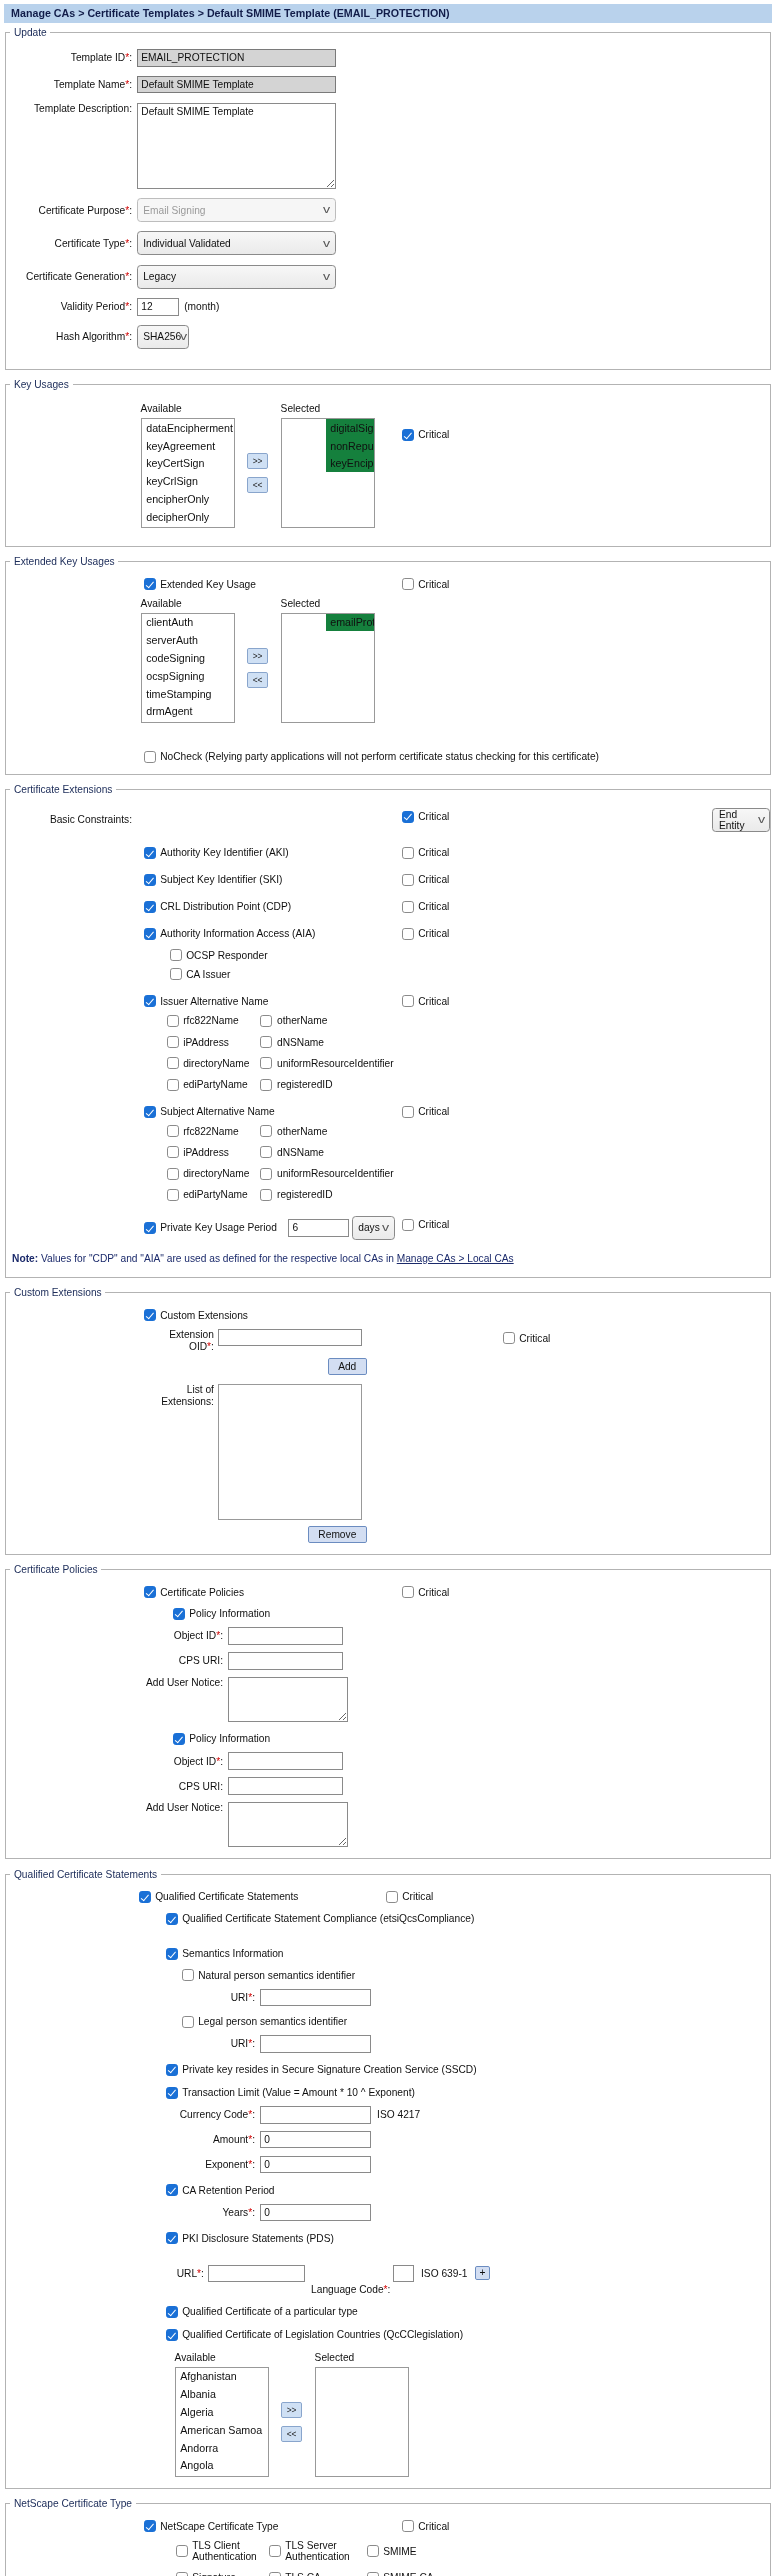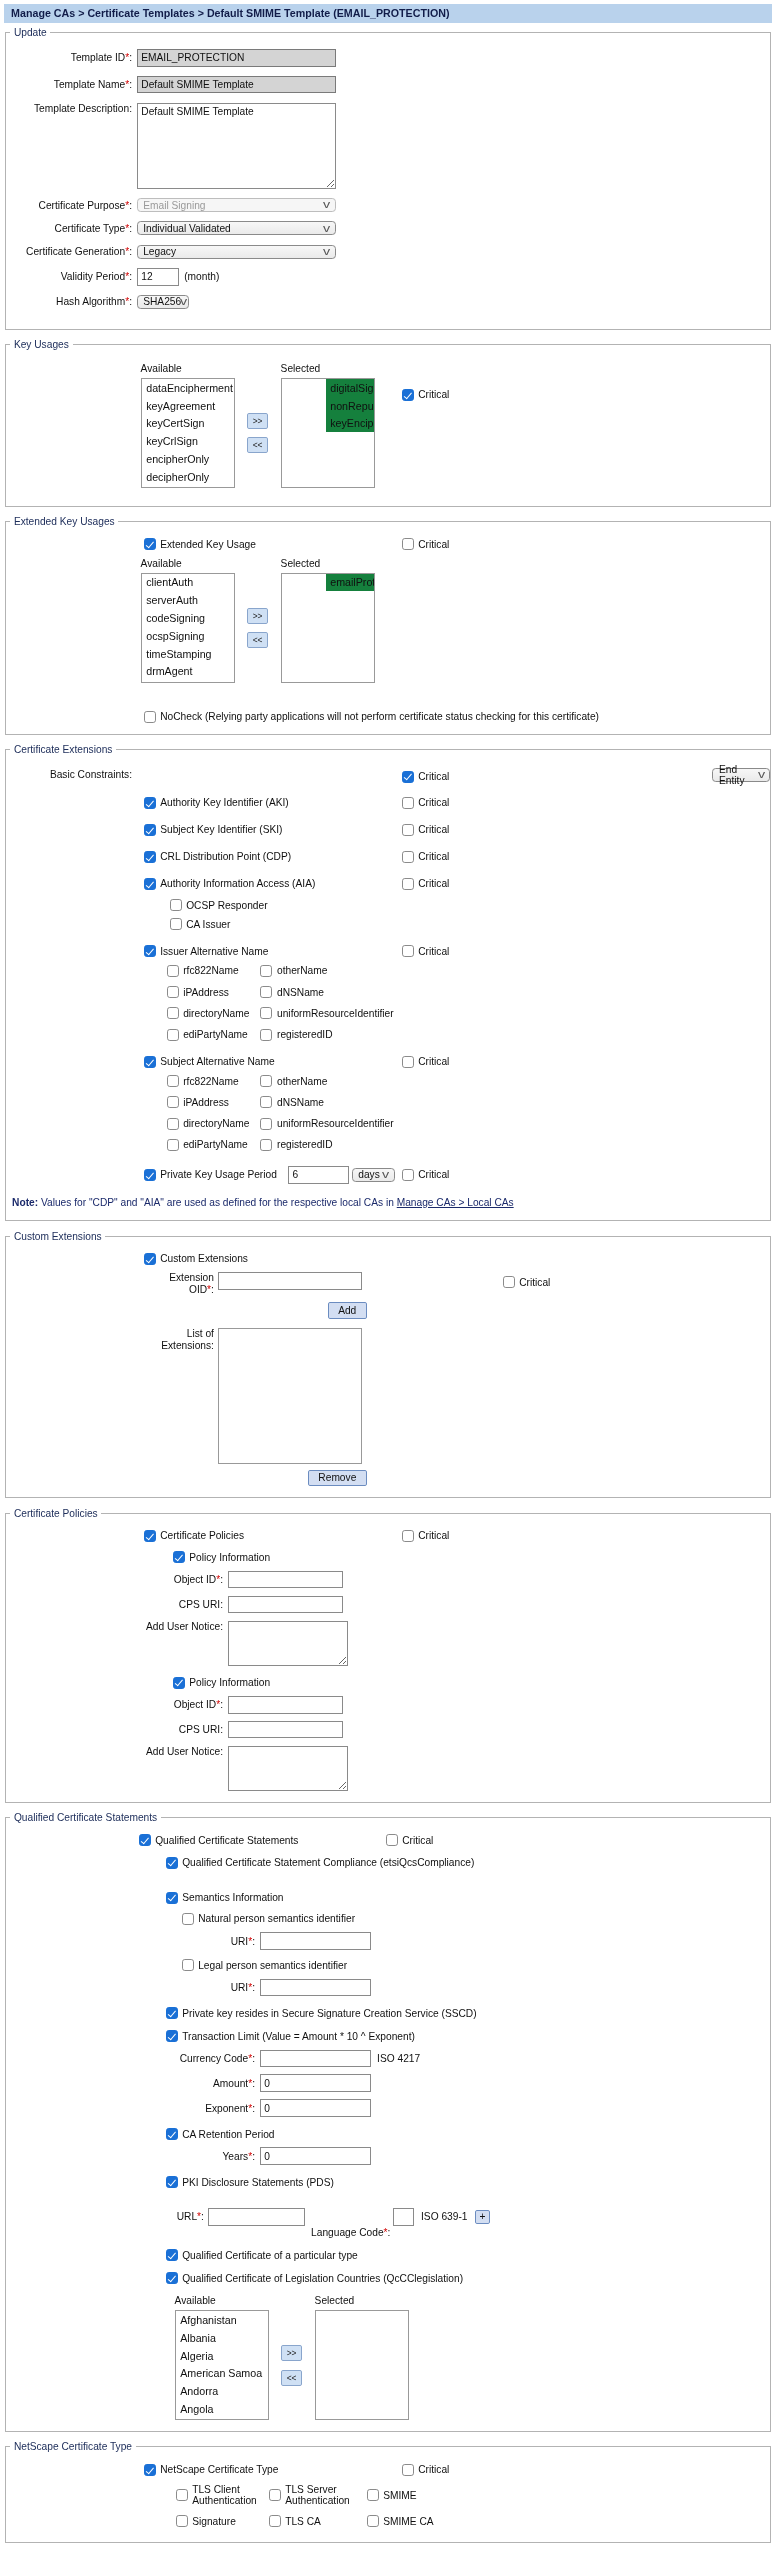--- a/index.html
+++ b/index.html
@@ -12,21 +12,21 @@
   .frow { display:flex; align-items:center; margin:9.3px 0; }
   .frow.top { align-items:flex-start; }
   .flabel { width:131px; text-align:right; padding-right:4.6px; flex:none; color:#101010; }
   .flabel-p { width:222px; text-align:right; padding-right:4.6px; flex:none; }
   .flabel-q { width:254px; text-align:right; padding-right:4.6px; flex:none; }
   .req { color:#d10000; }
   .tinput { border:0.9px solid #8a8a8a; background:#fff; height:17.6px; font:10.2px "Liberation Sans",sans-serif; padding:0.9px 3.7px; color:#101010; }
   .tinput.ro { background:#d4d4d4; border-color:#7a7a7a; }
   textarea.ta { border:0.9px solid #8a8a8a; background:#fff; font:10.2px "Liberation Sans",sans-serif; padding:1.9px 3.7px; color:#101010; }
   .w-main { width:199px; }
-  .selectbox { border:0.9px solid #8a8a8a; border-radius:3.7px; background:linear-gradient(#f7f7f7,#eaeaea); height:14px; display:flex; align-items:center; justify-content:space-between; padding:0 5.6px; cursor:default; }
+  .selectbox { border:0.9px solid #8a8a8a; border-radius:3.7px; background:linear-gradient(#f7f7f7,#eaeaea); height:24px; display:flex; align-items:center; justify-content:space-between; padding:0 5.6px; cursor:default; }
   .selectbox .chev { color:#555; font-size:10.2px; line-height:9.3px; transform:scaleX(1.4); }
   .selectbox.disabled { color:#9a9a9a; background:#f6f6f6; border-color:#bdbdbd; }
   .cb { width:12px; height:12px; border:0.9px solid #8b8b8b; border-radius:2.8px; background:#fff; display:inline-block; flex:none; position:relative; }
   .cb.checked { background:#1a70d6; border-color:#1a70d6; }
   .cb.checked::after { content:""; position:absolute; left:3.7px; top:0.9px; width:2.8px; height:6.5px; border:solid #fff; border-width:0 1.9px 1.9px 0; transform:rotate(40deg); }
   .cbrow { display:flex; align-items:center; gap:4.6px; }
   .crit { position:absolute; display:flex; align-items:center; gap:4.6px; top:0; }
   .l427 { left:396px; } .l409 { left:380px; } .l390 { left:362px; }
   .dualhead { display:flex; margin:11px 0 3.7px 0; }
   .dh1 { width:140px; }

